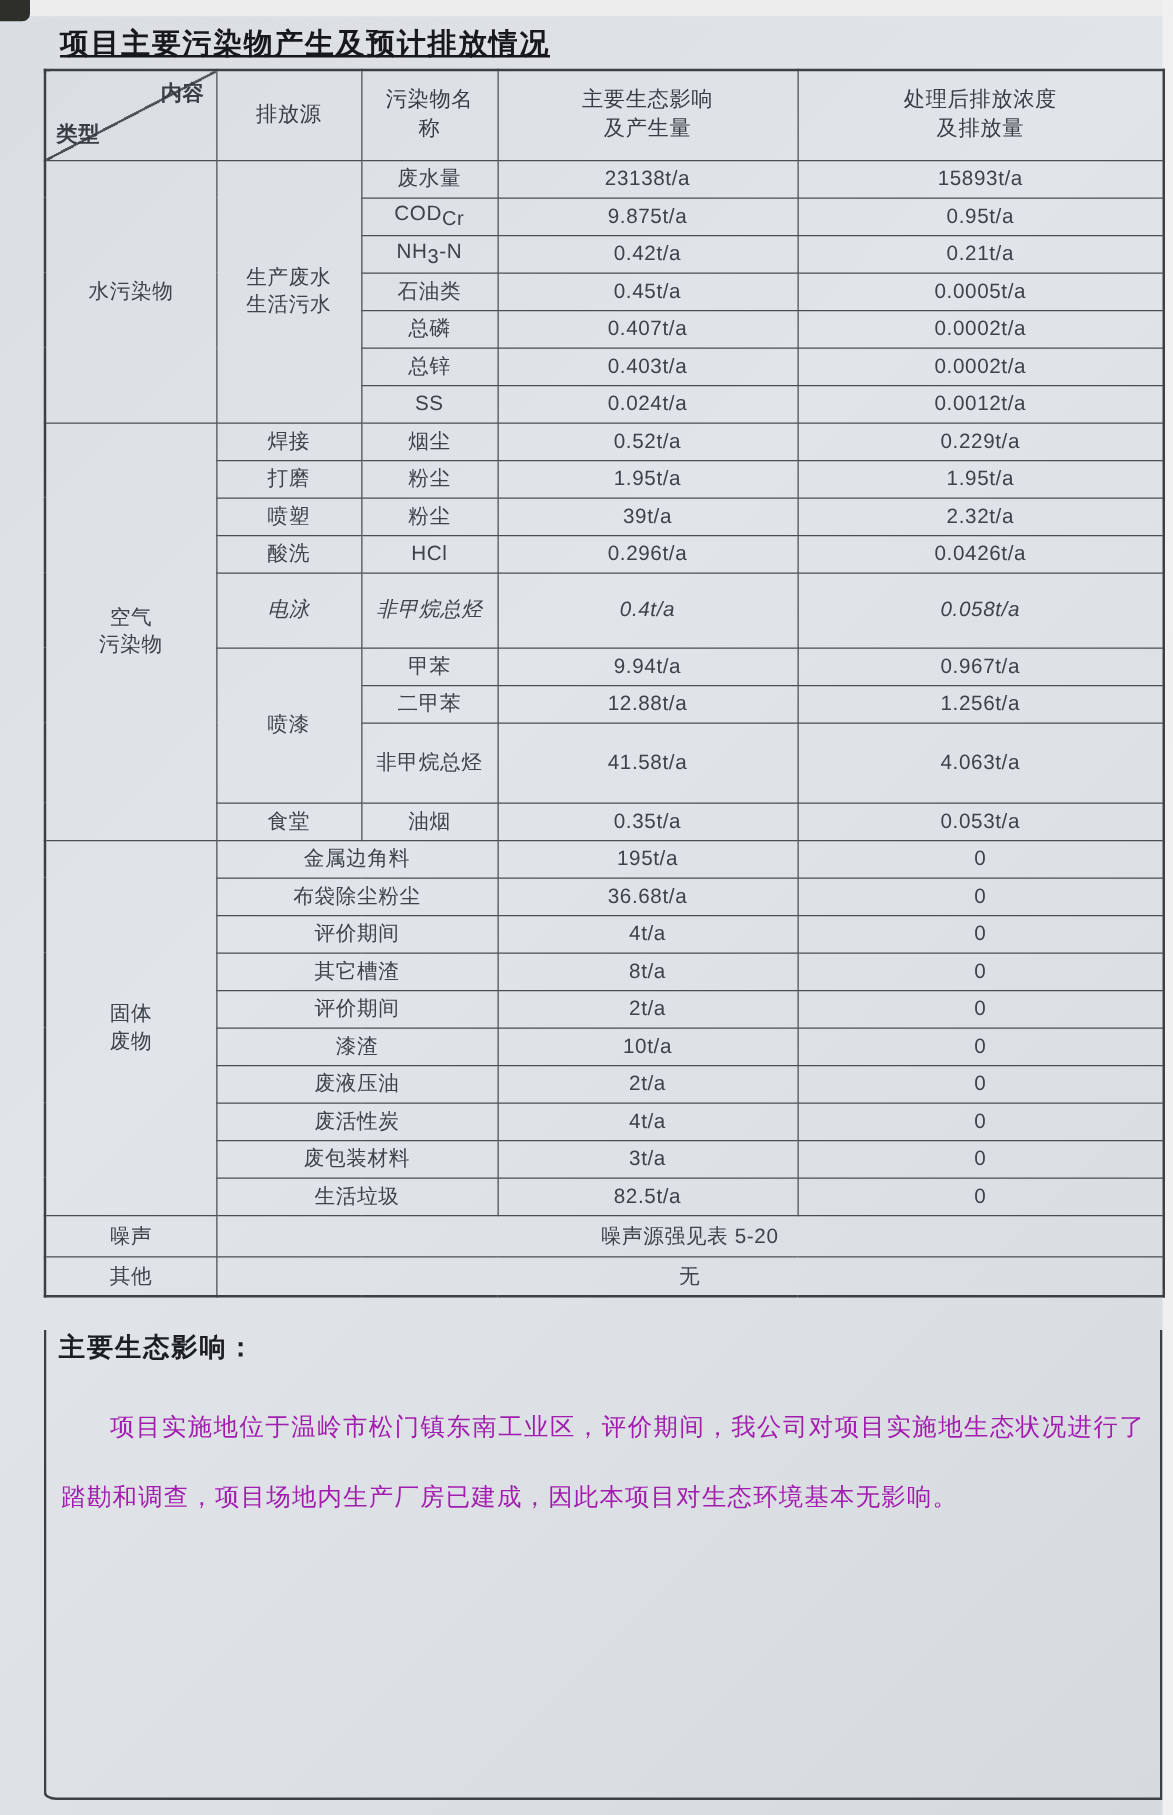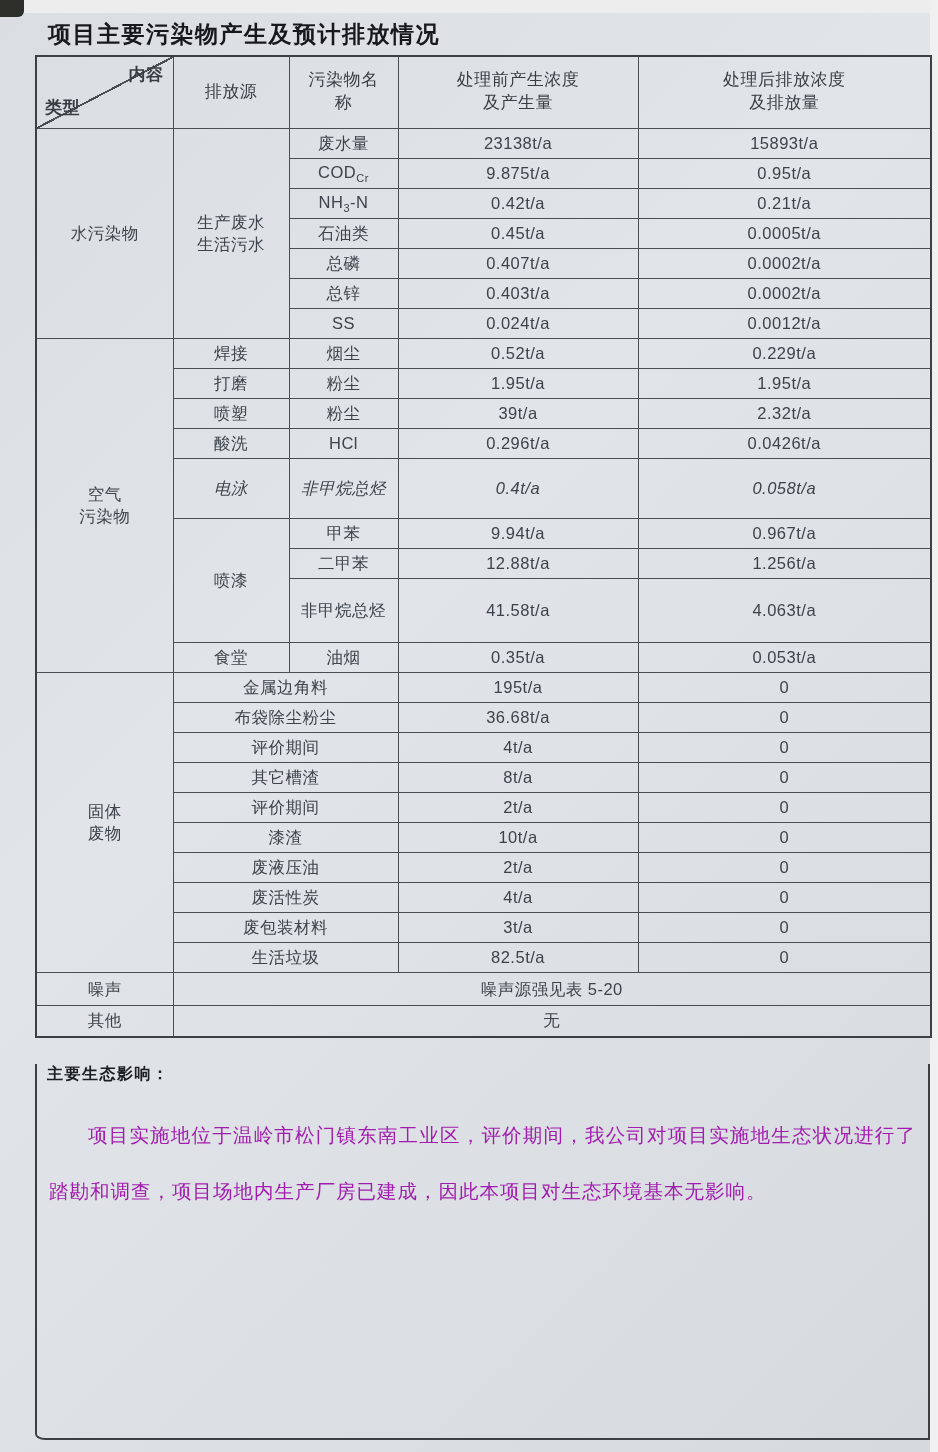--- a/index.html
+++ b/index.html
@@ -9,56 +9,57 @@
     font-family:"Liberation Sans","DejaVu Sans",sans-serif;
     color:#343a41;
   }
   .top-strip{position:absolute;top:0;left:0;width:938px;height:13px;background:#ecedec;}
   .right-strip{position:absolute;top:0;right:0;width:8px;height:1452px;background:#eff0ef;}
   .corner-artifact{position:absolute;top:0;left:0;width:24px;height:17px;background:#2e2e2a;border-bottom-right-radius:6px;}
   .page{position:absolute;top:0;left:35px;width:895px;}
   .doc-title{
     margin:19px 0 5px 13px;font-size:23px;font-weight:700;color:#16181b;
     letter-spacing:1.5px;
+    text-decoration:underline;
   }
   table.pollutants{
     border-collapse:collapse;width:895px;table-layout:fixed;
     border:2.5px solid #3c4044;
   }
   table.pollutants td,table.pollutants th{
     border:1.6px solid #4a4e53;text-align:center;vertical-align:middle;
     padding:1px 3px;font-size:16.5px;font-weight:400;color:#3d434b;
     white-space:pre-line;letter-spacing:0.5px;line-height:1.35;
     overflow:hidden;
   }
   table.pollutants tr{height:30px;}
   tr.hdr{height:72px;}
   tr.hdr th{font-size:17px;color:#383d44;}
   td.light{color:#7b8289;}
   td.bold{font-weight:700;color:#22262b;}
   td.cat{font-size:18px;letter-spacing:2px;}
-  sub{font-size:11px;}
+  sub{font-size:16px;}
   
   th.diag{
     position:relative;padding:0;
     background:linear-gradient(to bottom right,
       transparent 0%,transparent calc(50% - 1px),
       #4a4e53 calc(50% - 1px),#4a4e53 calc(50% + 1px),
       transparent calc(50% + 1px),transparent 100%);
   }
   th.diag .corner-top{position:absolute;top:7px;right:9px;font-weight:700;}
   th.diag .corner-bottom{position:absolute;bottom:8px;left:8px;font-weight:700;}
   
   .eco{
     width:895px;height:376px;box-sizing:border-box;
     border:2.5px solid #3c4044;border-top:none;
     border-bottom-left-radius:10px 6px;
   }
   .eco-heading{
-    margin:26px 0 0 10px;font-size:16px;font-weight:700;color:#1b1e22;
+    margin:26px 0 0 10px;font-size:21px;font-weight:700;color:#1b1e22;
     letter-spacing:1.5px;
   }
   .eco-paragraph{
     margin:22px 12px 0 12px;font-size:19.5px;line-height:56px;
     text-align:justify;text-indent:2em;color:#a21caf;letter-spacing:1px;
   }
 </style>
 </head>
 <body>
 
@@ -80,21 +81,21 @@
     </colgroup>
     <thead>
       <tr class="hdr">
         <th class="diag">
           <span class="corner-top">内容</span>
           <span class="corner-bottom">类型</span>
         </th>
         <th>排放源</th>
         <th>污染物名
 称</th>
-        <th>处理前产生浓度
+        <th>主要生态影响
 及产生量</th>
         <th>处理后排放浓度
 及排放量</th>
       </tr>
     </thead>
     <tbody>
         <tr>
           <td rowspan="7" class="cat">水污染物</td>
           <td rowspan="7">生产废水
 生活污水</td>
@@ -235,21 +236,21 @@
         </tr>
         <tr>
           <td colspan="2">生活垃圾</td>
           <td>82.5t/a</td>
           <td class="light">0</td>
         </tr>
         <tr style="height: 33px;">
           <td class="cat">噪声</td>
           <td colspan="4" class="light">噪声源强见表 5-20</td>
         </tr>
-        <tr style="height: 32px; font-family: Liberation Serif, serif;">
+        <tr style="height: 32px;">
           <td class="cat">其他</td>
           <td colspan="4" class="light">无</td>
         </tr>
       </tbody>
   </table>
 
   <div class="eco">
     <div class="eco-heading">主要生态影响：</div>
     <div class="eco-paragraph">项目实施地位于温岭市松门镇东南工业区，评价期间，我公司对项目实施地生态状况进行了踏勘和调查，项目场地内生产厂房已建成，因此本项目对生态环境基本无影响。</div>
   </div>

